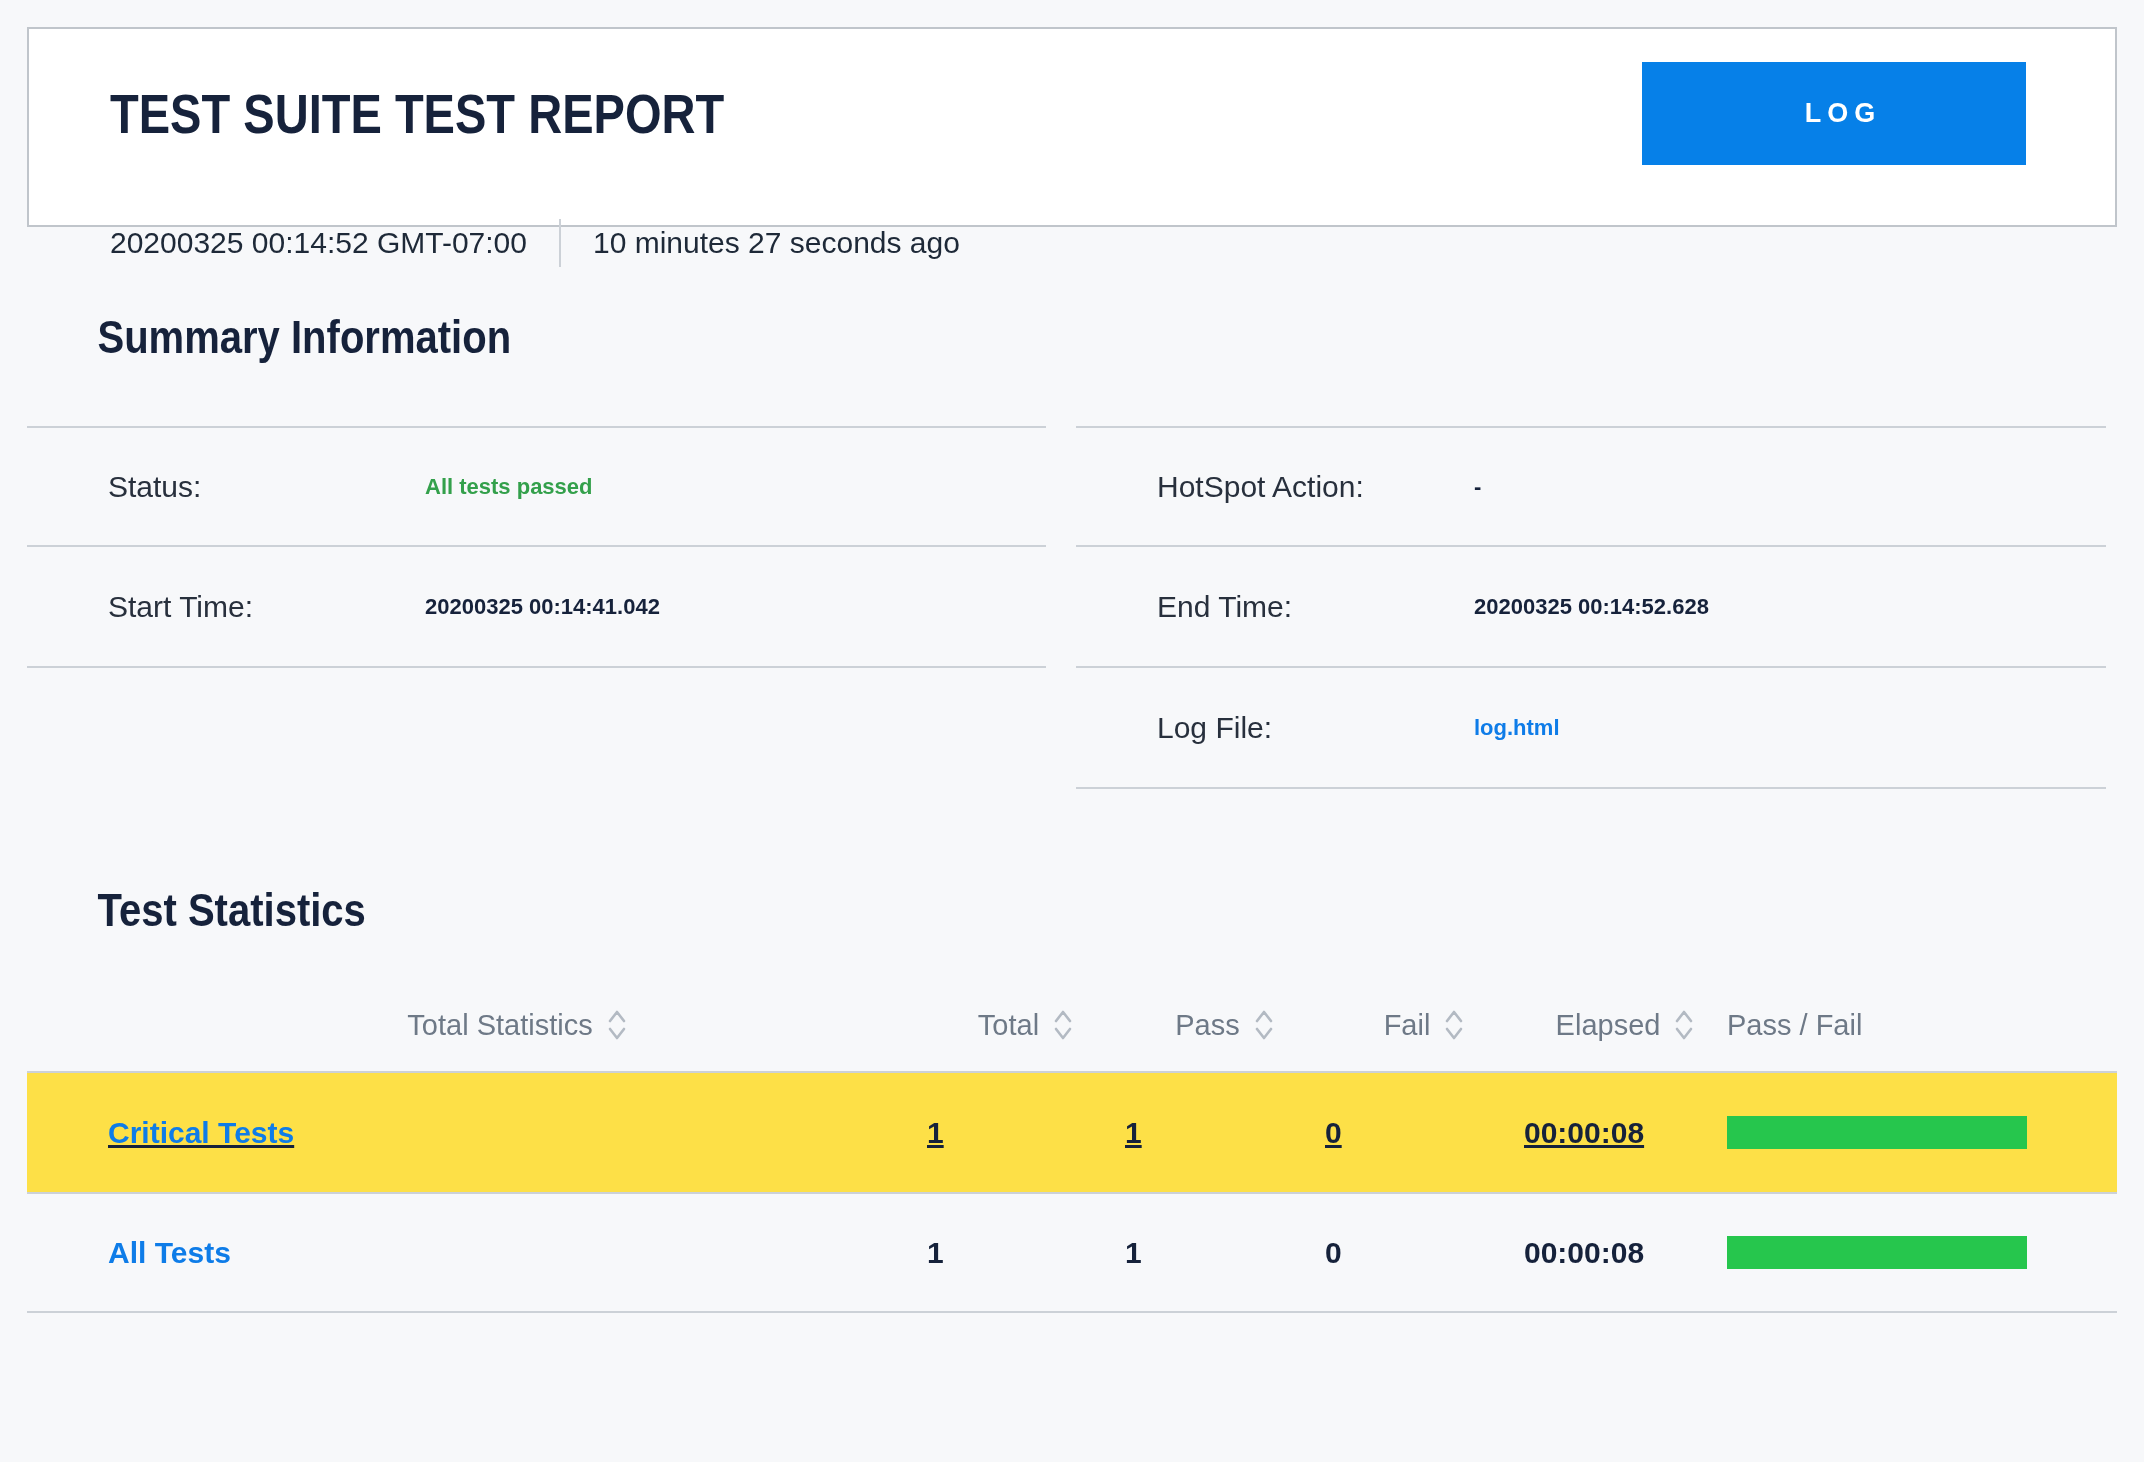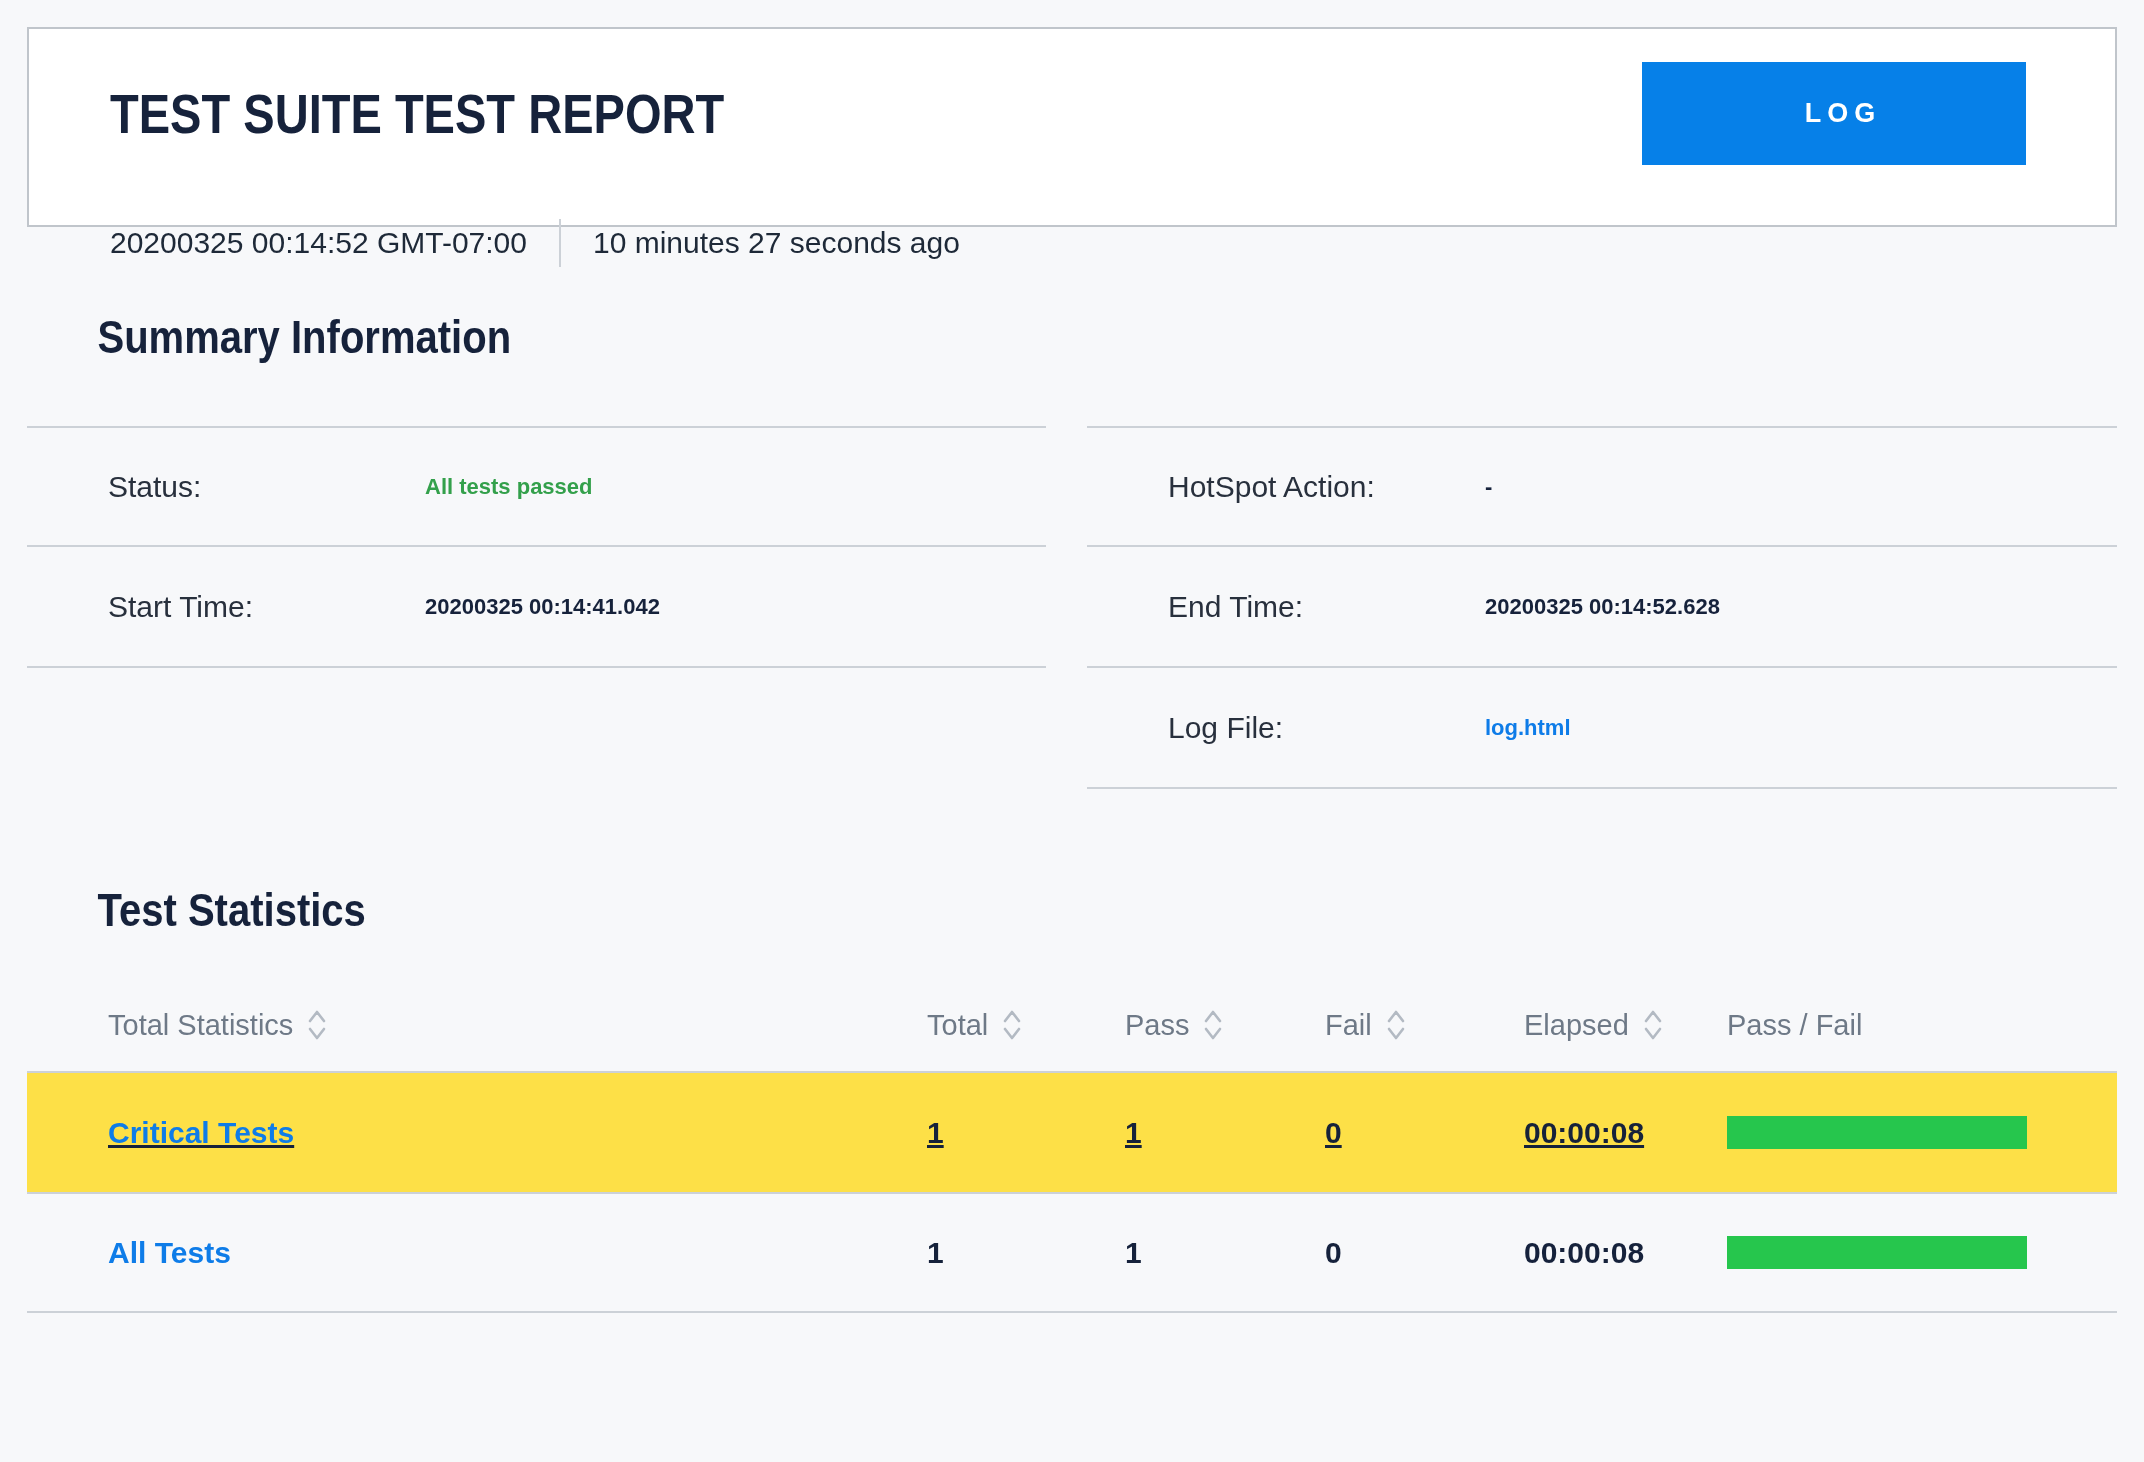--- a/index.html
+++ b/index.html
@@ -50,41 +50,41 @@
   
   .section{margin-left:27px;width:2090px;position:relative;}
   .section-title{
     margin:0;padding:0 0 0 81px;
     font-size:46px;font-weight:800;color:var(--navy);white-space:nowrap;
     transform:scaleX(.87);transform-origin:left center;
   }
   .summary-section .section-title{padding-top:0;margin-top:80px;}
   .summary-grid{
     margin-top:62px;
-    display:grid;grid-template-columns:1019px 1030px;column-gap:41px;
+    display:grid;grid-template-columns:1019px 1030px;column-gap:30px;
   }
   .sum-row{
     height:121px;border-bottom:2px solid var(--divider);
     display:flex;align-items:center;padding-left:81px;
   }
   .sum-row.first{border-top:2px solid var(--divider);}
   .sum-label{width:317px;font-size:30px;color:var(--label);flex:0 0 auto;}
   .sum-value{font-size:22px;font-weight:700;color:var(--navy);}
   .sum-value.green{color:var(--green-text);}
   .sum-value.link{color:var(--link);cursor:pointer;text-decoration:none;}
   
   .stats-section .section-title{margin-top:94px;}
   .stats-header{
     margin-top:42px;height:92px;
     display:grid;grid-template-columns:819px 198px 200px 199px 203px 1fr;
     align-items:center;padding-left:81px;
     font-size:29px;color:var(--grayhead);
   }
   .hcell{display:flex;align-items:center;gap:13px;white-space:nowrap;}
-  .hcell.sortable{cursor:pointer;}
+  .hcell.sortable{cursor:pointer;justify-content:center;}
   .sort-icon{flex:0 0 auto;display:block;}
   .stats-row{
     height:121px;
     display:grid;grid-template-columns:819px 198px 200px 199px 203px 1fr;
     align-items:center;padding-left:81px;
     border-top:2px solid var(--divider);
     font-size:30px;
   }
   .stats-row.white{background:#fde047;text-decoration:underline;}
   .stats-row.last{border-bottom:2px solid var(--divider);}

